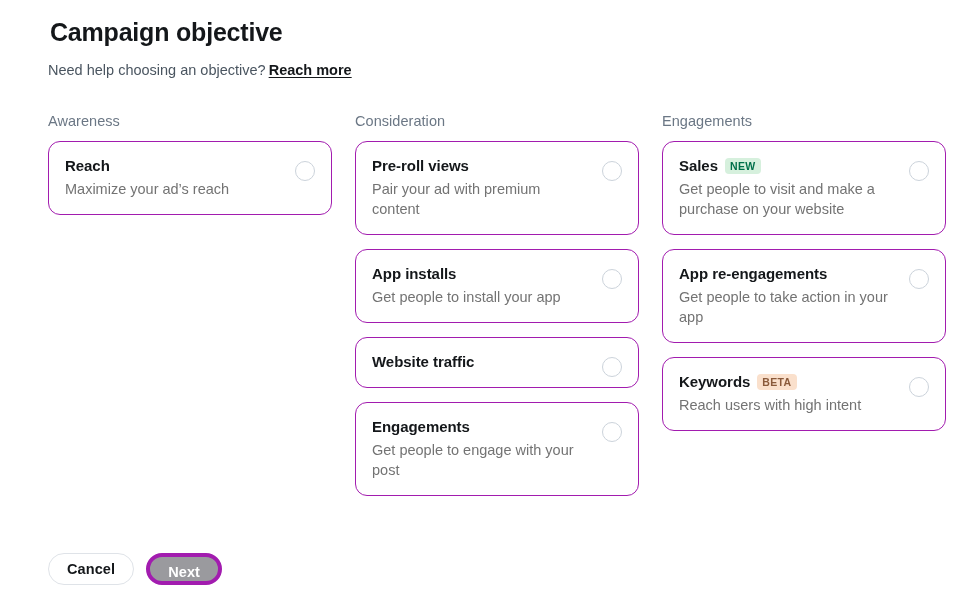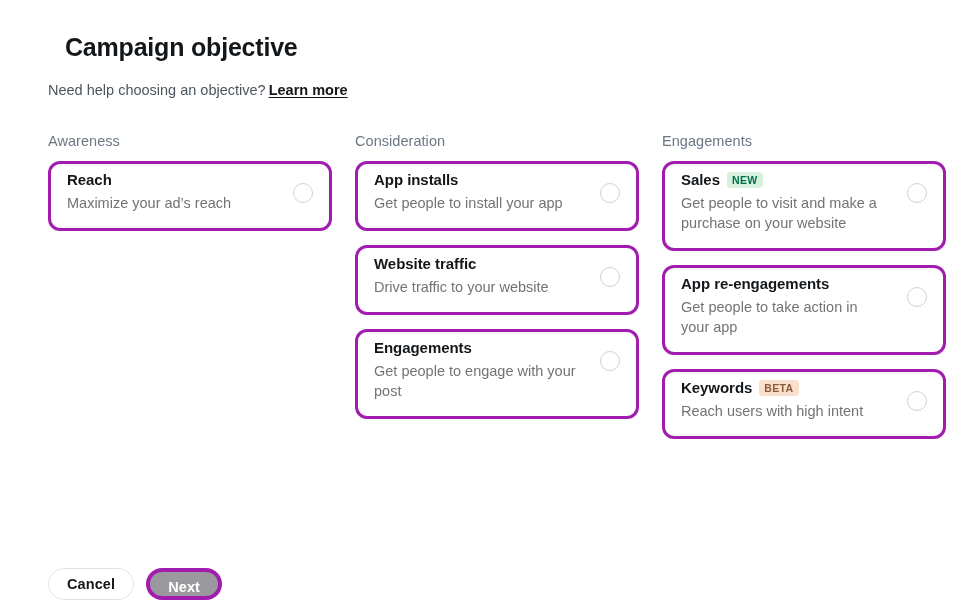--- a/index.html
+++ b/index.html
@@ -22,21 +22,21 @@
     height: 616px;
     box-sizing: border-box;
     padding: 0 0 0 48px;
   }
 
   .page-title {
     font-size: 25px;
     font-weight: bold;
     letter-spacing: -0.2px;
     color: #14171a;
-    margin: 17px;
+    margin: 2px;
     padding-top: 14px;
     line-height: 32px;
   }
 
   .subtitle-row {
     margin-top: 12px;
     font-size: 14.5px;
     color: #4a5560;
     line-height: 20px;
   }
@@ -69,24 +69,24 @@
     color: #6b7785;
     line-height: 18px;
     margin-bottom: 11px;
     letter-spacing: 0.05px;
   }
 
   .card {
     position: relative;
     box-sizing: border-box;
     width: 284px;
-    border: 3px solid #a21caf;
+    border: 1px solid #a21caf;
     border-radius: 12px;
     background: #ffffff;
-    padding: 6px 16px 15px 16px;
+    padding: 14px 16px 15px 16px;
     margin-bottom: 14px;
     cursor: pointer;
   }
   .card:last-child {
     margin-bottom: 0;
   }
 
   .card-texts {
     padding-right: 38px;
   }
@@ -181,21 +181,21 @@
   }
 </style>
 </head>
 <body>
 
 <div class="page">
 
   <h1 class="page-title">Campaign objective</h1>
 
   <div class="subtitle-row">
-    <span class="subtitle-text">Need help choosing an objective?</span><a class="learn-more">Learn more</a>
+    <span class="subtitle-text">Need help choosing an objective?</span><a class="learn-more">Reach more</a>
   </div>
 
   <div class="columns">
 
     <div class="column">
       <div class="column-header">Awareness</div>
 
       <div class="card">
         <div class="card-texts">
           <div class="card-title-row">
@@ -204,37 +204,45 @@
           <div class="card-desc">Maximize your ad’s reach</div>
         </div>
         <span class="radio"></span>
       </div>
     </div>
 
     <div class="column">
       <div class="column-header">Consideration</div>
 
 
+      <div class="card">
+        <div class="card-texts">
+          <div class="card-title-row">
+            <span class="card-title">Pre-roll views</span>
+          </div>
+          <div class="card-desc">Pair your ad with premium content</div>
+        </div>
+        <span class="radio"></span>
+      </div>
 
       <div class="card">
         <div class="card-texts">
           <div class="card-title-row">
             <span class="card-title">App installs</span>
           </div>
           <div class="card-desc">Get people to install your app</div>
         </div>
         <span class="radio"></span>
       </div>
 
       <div class="card">
         <div class="card-texts">
           <div class="card-title-row">
             <span class="card-title">Website traffic</span>
           </div>
-          <div class="card-desc">Drive traffic to your website</div>
         </div>
         <span class="radio"></span>
       </div>
 
       <div class="card">
         <div class="card-texts">
           <div class="card-title-row">
             <span class="card-title">Engagements</span>
           </div>
           <div class="card-desc">Get people to engage with your post</div>

